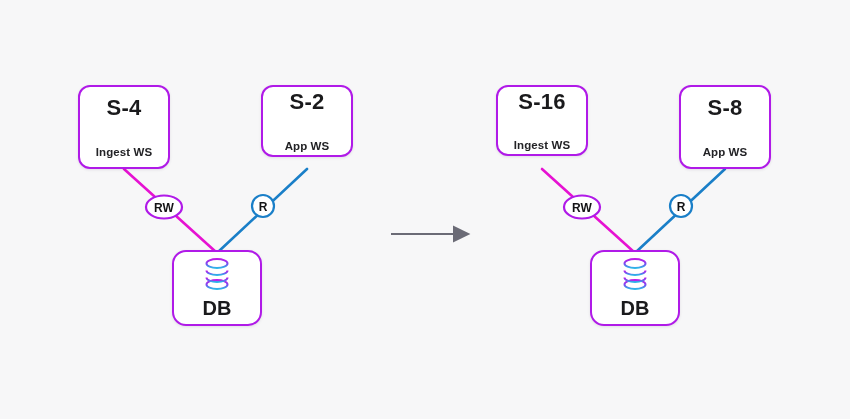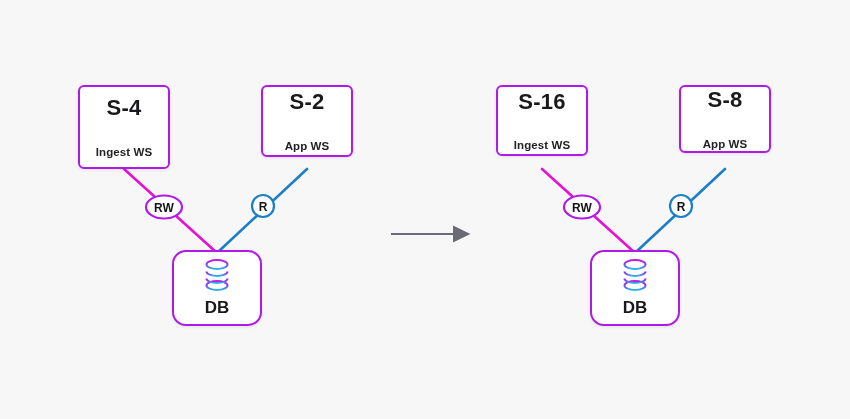--- a/index.html
+++ b/index.html
@@ -22,21 +22,21 @@
     position: absolute;
     top: 0;
     left: 0;
     width: 850px;
     height: 419px;
   }
   .node {
     position: absolute;
     background: #ffffff;
     border: 2.6px solid #b01ae8;
-    border-radius: 6px;
+    border-radius: 12px;
     box-sizing: border-box;
     display: flex;
     flex-direction: column;
     align-items: center;
     justify-content: center;
     box-shadow: 0 1px 3px rgba(40,10,60,0.10);
   }
   .node-title {
     font-size: 22px;
     font-weight: bold;
@@ -57,21 +57,21 @@
     border: 2.6px solid #b01ae8;
     border-radius: 14px;
     box-sizing: border-box;
     display: flex;
     flex-direction: column;
     align-items: center;
     justify-content: center;
     box-shadow: 0 1px 3px rgba(40,10,60,0.10);
   }
   .db-label {
-    font-size: 17px;
+    font-size: 20px;
     font-weight: bold;
     color: #1a1a1c;
     margin-top: 6px;
   }
   .db-icon { display:block; }
   .edge-badge-text {
     font-size: 12px;
     font-weight: bold;
     fill: #141416;
     font-family: "Liberation Sans", sans-serif;
@@ -150,21 +150,21 @@
       </g>
     </svg>
     <div class="db-label">DB</div>
   </div>
 
   <div class="node" style="left:496px; top:85px; width:92px; height:71px;">
     <div class="node-title">S-16</div>
     <div class="node-sub">Ingest WS</div>
   </div>
 
-  <div class="node" style="left:679px; top:85px; width:92px; height:68px;">
+  <div class="node" style="left:679px; top:85px; width:92px; height:84px;">
     <div class="node-title">S-8</div>
     <div class="node-sub">App WS</div>
   </div>
 
   <div class="db-node" style="left:590px; top:250px; width:90px; height:76px;">
     <svg class="db-icon" width="30" height="34" viewBox="0 0 30 34">
       <g fill="none" stroke="url(#dbgrad2)" stroke-width="2">
         <ellipse cx="15" cy="6.5" rx="10.5" ry="4.4"></ellipse>
         <path d="M4.5,6.5 L4.5,27.5"></path>
         <path d="M25.5,6.5 L25.5,27.5"></path>

